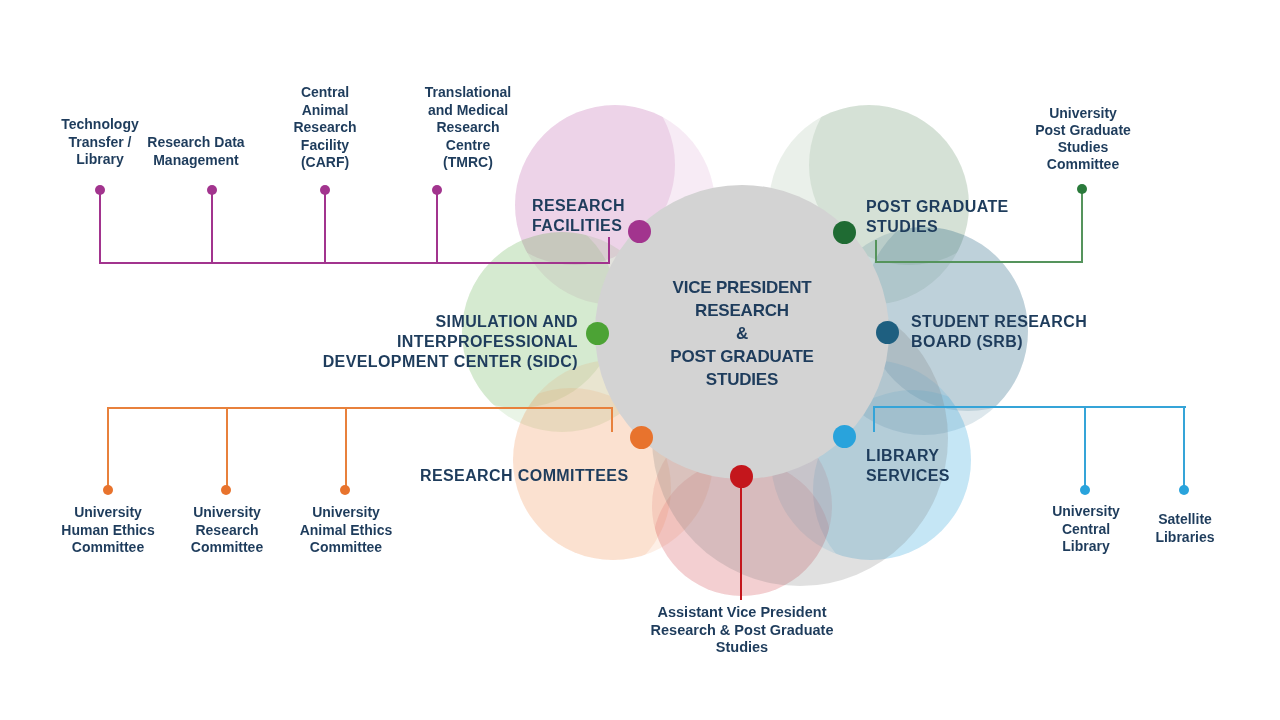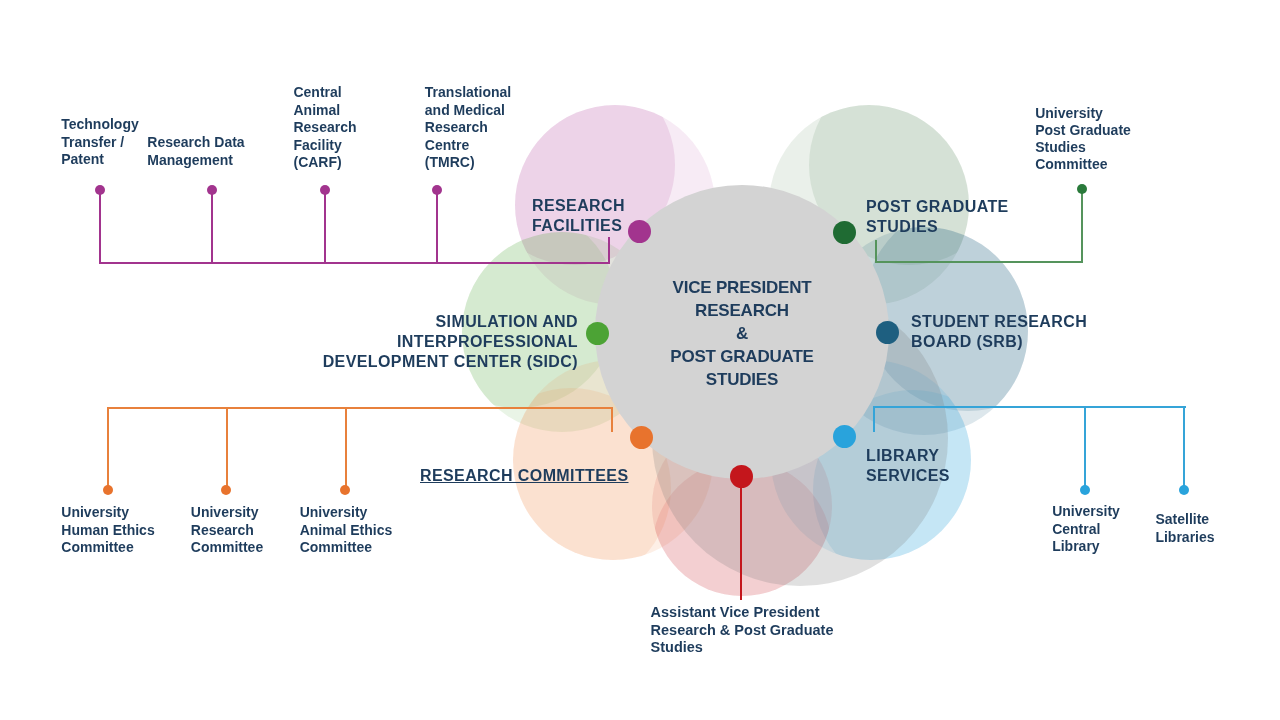--- a/index.html
+++ b/index.html
@@ -15,21 +15,21 @@
   .line{position:absolute;}
   
   .dot{position:absolute;border-radius:50%;}
   .dot.big{width:23px;height:23px;}
   .dot.small{width:10px;height:10px;}
   
   .lbl{
     position:absolute;color:#1e3c5c;font-weight:bold;white-space:pre-line;
   }
   .hub{font-size:16px;line-height:19.5px;letter-spacing:0.4px;}
-  .sub{font-size:14px;line-height:17.5px;transform:translateX(-50%);}
+  .sub{font-size:14px;line-height:17.5px;text-align:center;transform:translateX(-50%);}
   .sub4{line-height:17px;}
   .center-label{
     font-size:17px;line-height:23px;letter-spacing:-0.2px;text-align:center;
   }
 </style>
 </head>
 <body>
 
 <div class="stage">
 
@@ -105,21 +105,21 @@
   <div class="lbl center-label" style="left:595px;top:276px;width:294px;">VICE PRESIDENT
 RESEARCH
 &amp;
 POST GRADUATE
 STUDIES</div>
 
   <div class="lbl hub" style="left:532px;top:196px;">RESEARCH
 FACILITIES</div>
   <div class="lbl sub" style="left:100px;top:116px;">Technology
 Transfer /
-Patent</div>
+Library</div>
   <div class="lbl sub" style="left:196px;top:134px;">Research Data
 Management</div>
   <div class="lbl sub" style="left:325px;top:84px;">Central
 Animal
 Research
 Facility
 (CARF)</div>
   <div class="lbl sub" style="left:437px;top:84px;margin-left:31px;">Translational
 and Medical
 Research
@@ -132,21 +132,21 @@
 Post Graduate
 Studies
 Committee</div>
 
   <div class="lbl hub" style="left:911px;top:312px;line-height:20px;">STUDENT RESEARCH
 BOARD (SRB)</div>
 
   <div class="lbl hub" style="left:260px;top:312px;width:318px;text-align:right;line-height:20px;">SIMULATION AND INTERPROFESSIONAL
 DEVELOPMENT CENTER (SIDC)</div>
 
-  <div class="lbl hub" style="left:420px;top:466px;text-decoration:underline;">RESEARCH COMMITTEES</div>
+  <div class="lbl hub" style="left:420px;top:466px;">RESEARCH COMMITTEES</div>
   <div class="lbl sub" style="left:108px;top:504px;">University
 Human Ethics
 Committee</div>
   <div class="lbl sub" style="left:227px;top:504px;">University
 Research
 Committee</div>
   <div class="lbl sub" style="left:346px;top:504px;">University
 Animal Ethics
 Committee</div>
 

